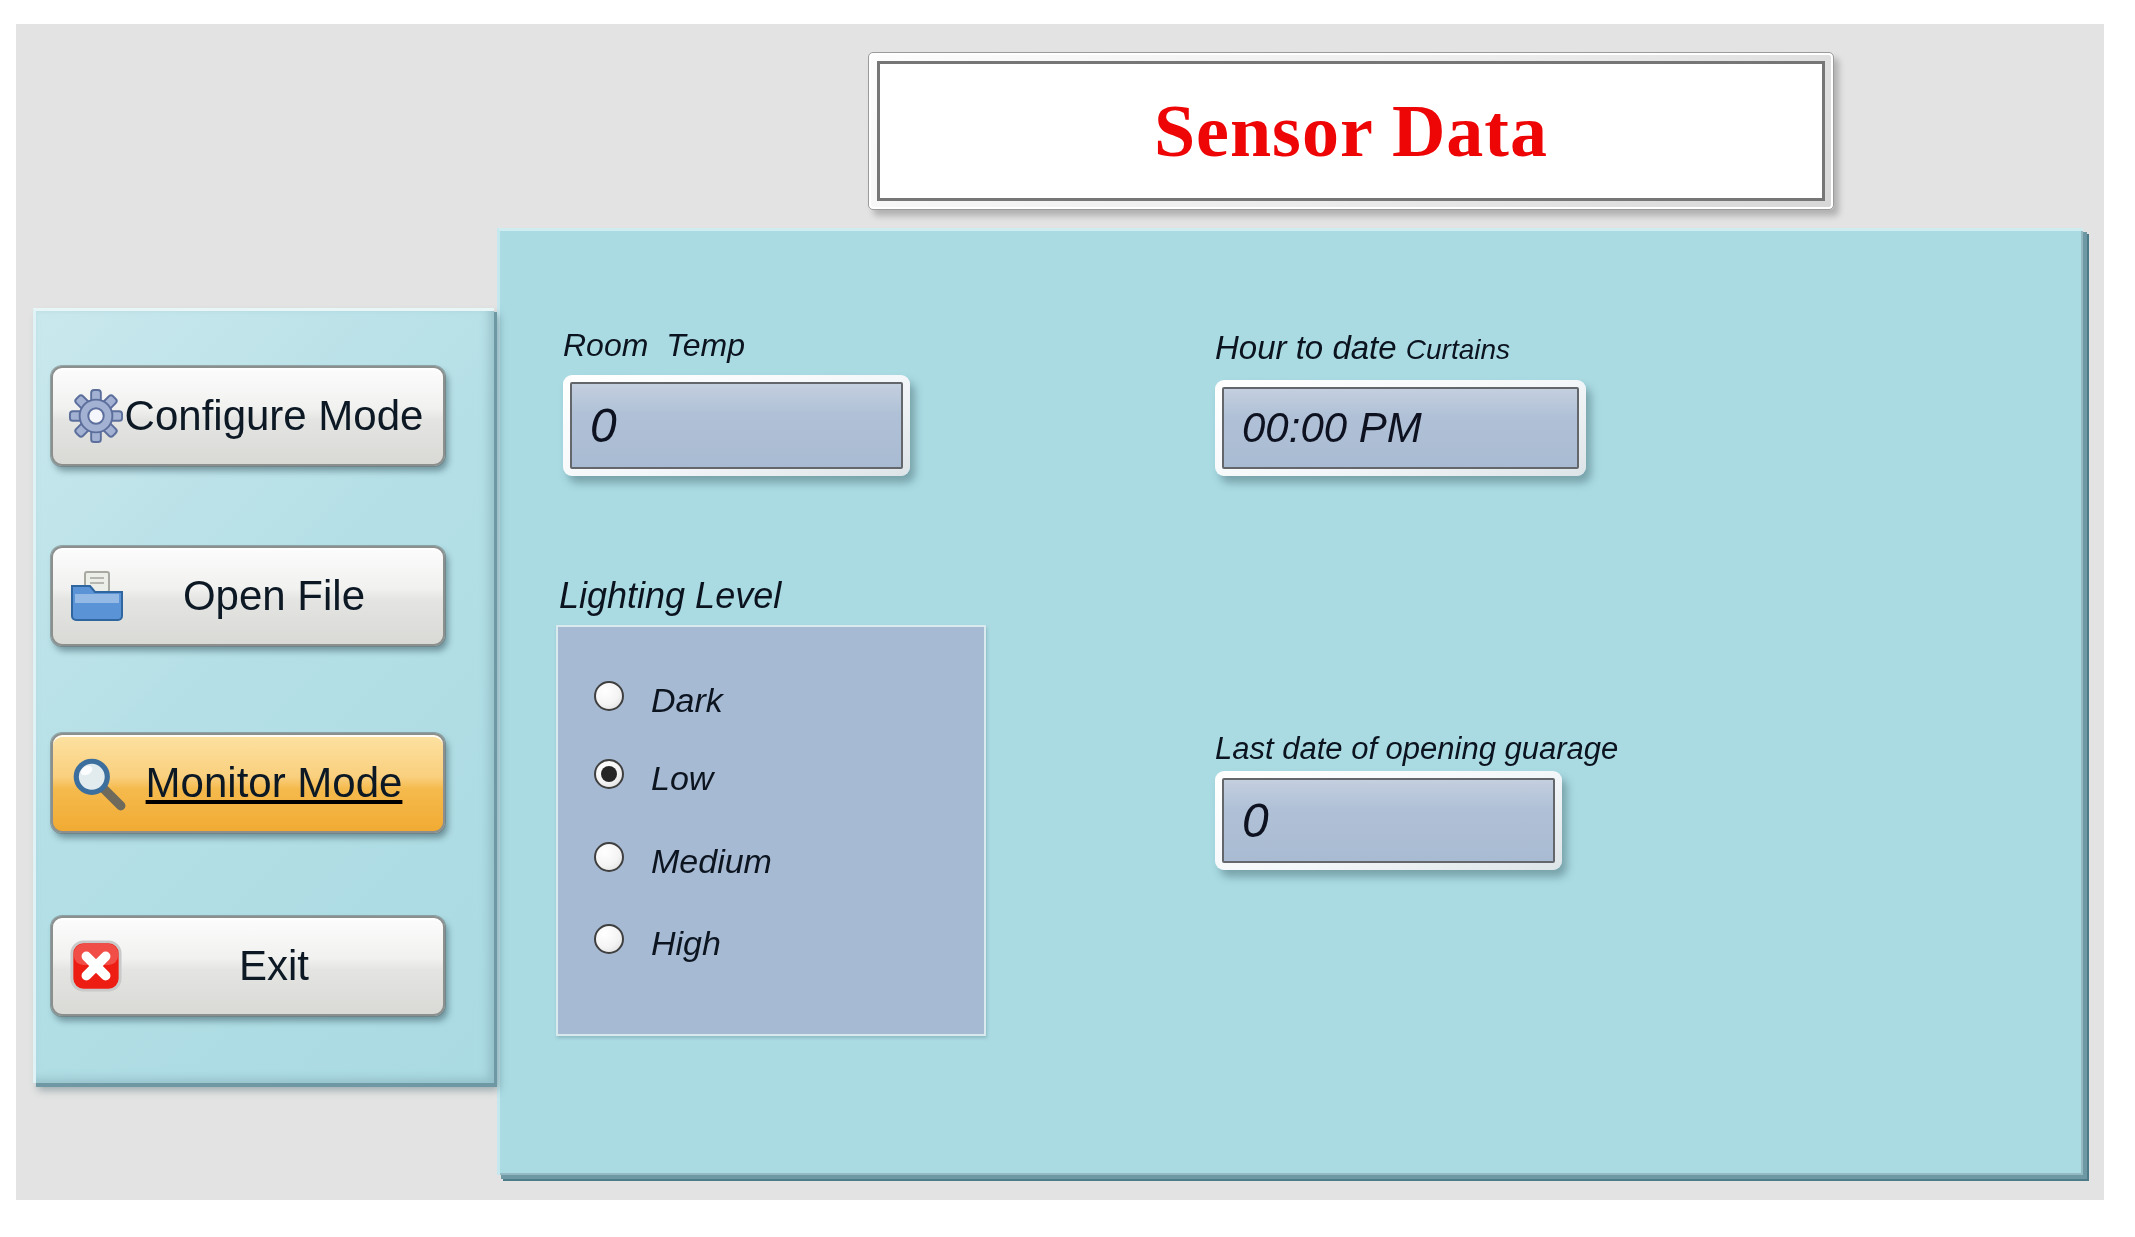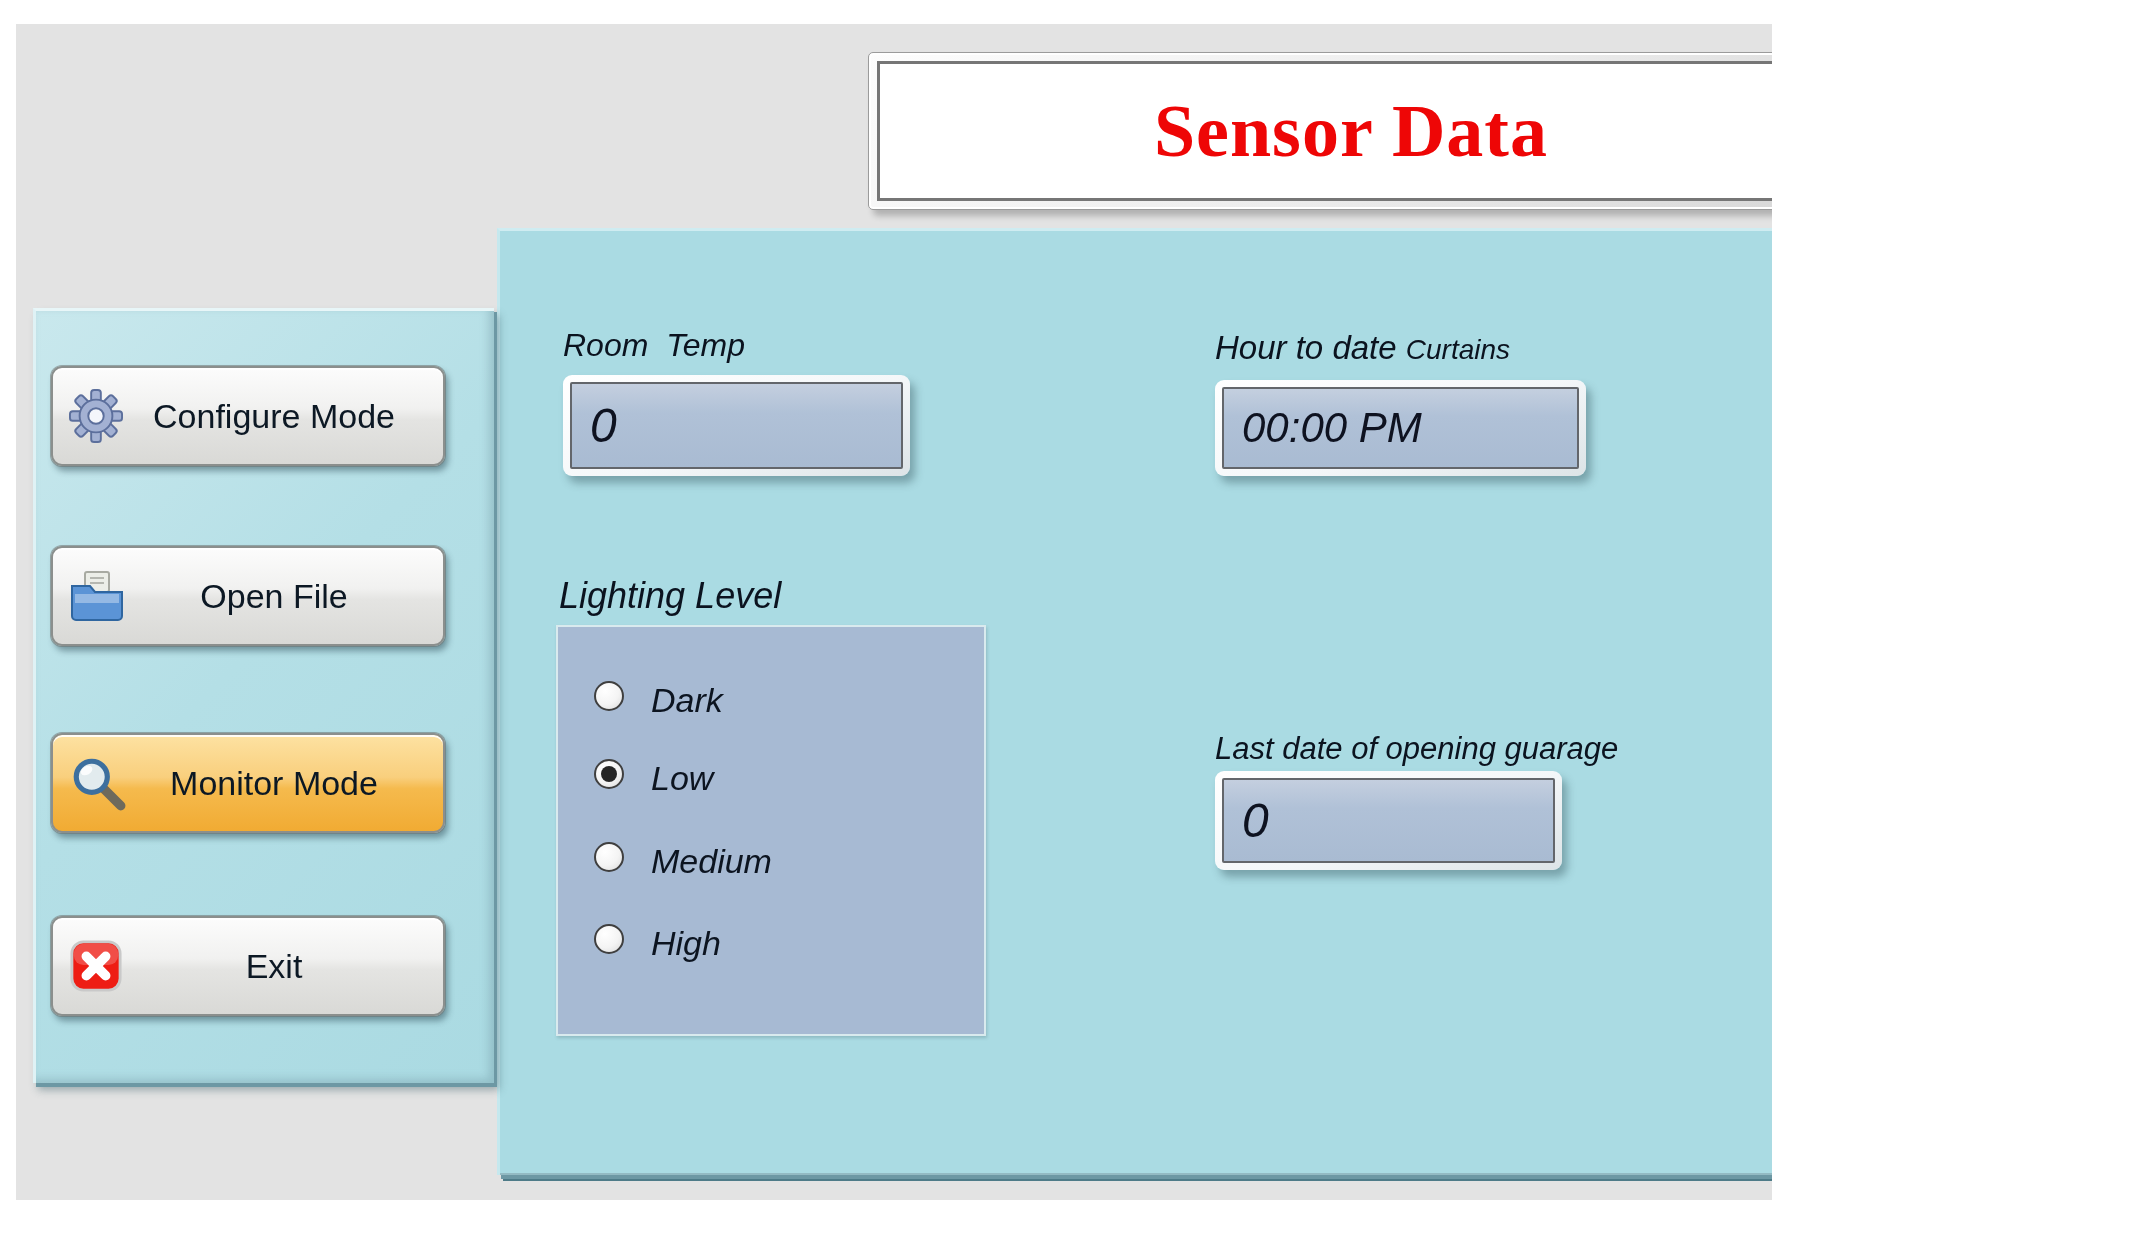--- a/index.html
+++ b/index.html
@@ -1,18 +1,18 @@
 <!DOCTYPE html>
 <html><head>
 <meta charset="utf-8">
 <style>
   html,body{margin:0;padding:0;background:#ffffff;}
   *{box-sizing:border-box;}
   #screen{
-    position:relative;width:1772px;height:1237px;overflow:hidden;
+    position:relative;width:2135px;height:1237px;overflow:hidden;
     font-family:"Liberation Sans",sans-serif;background:#ffffff;padding-left:45px;
   }
   .app-bg{
     position:absolute;left:16px;top:24px;width:2088px;height:1176px;
     background:#e3e3e3;
   }
   
   .title-frame{
     position:absolute;left:868px;top:52px;width:966px;height:158px;
     background:linear-gradient(145deg,#fdfdfd 0%,#ececec 55%,#d7d7d7 100%);
@@ -94,29 +94,30 @@
     display:flex;align-items:center;cursor:pointer;
     box-shadow:0 0 0 1px rgba(110,115,113,0.55),
                3px 5px 6px rgba(30,60,70,0.45),
                inset 0 2px 0 rgba(255,255,255,0.9);
   }
   .side-btn.default{
     background:linear-gradient(180deg,#fcfcfc 0%,#f1f1f0 42%,#e4e4e2 54%,#d9d9d6 100%);
   }
   .side-btn.orange{
     background:linear-gradient(180deg,#fde2a2 0%,#f9cf7d 44%,#f5ba4d 56%,#f1ab33 100%);
+    text-decoration:underline;
   }
   .btn-configure{top:55px;}
   .btn-open{top:235px;}
   .btn-monitor{top:422px;}
   .btn-exit{top:605px;}
   .side-btn .icon{position:absolute;left:16px;top:50%;transform:translateY(-50%);line-height:0;}
   .side-btn .lbl{
     flex:1;text-align:center;padding-left:52px;
-    font-size:34px;color:#0c1824;
+    font-size:42px;color:#0c1824;
   }
 </style>
 </head>
 <body>
 
 <div id="screen">
   <div class="app-bg"></div>
 
   <div class="title-frame">
     <div class="title-inner">

